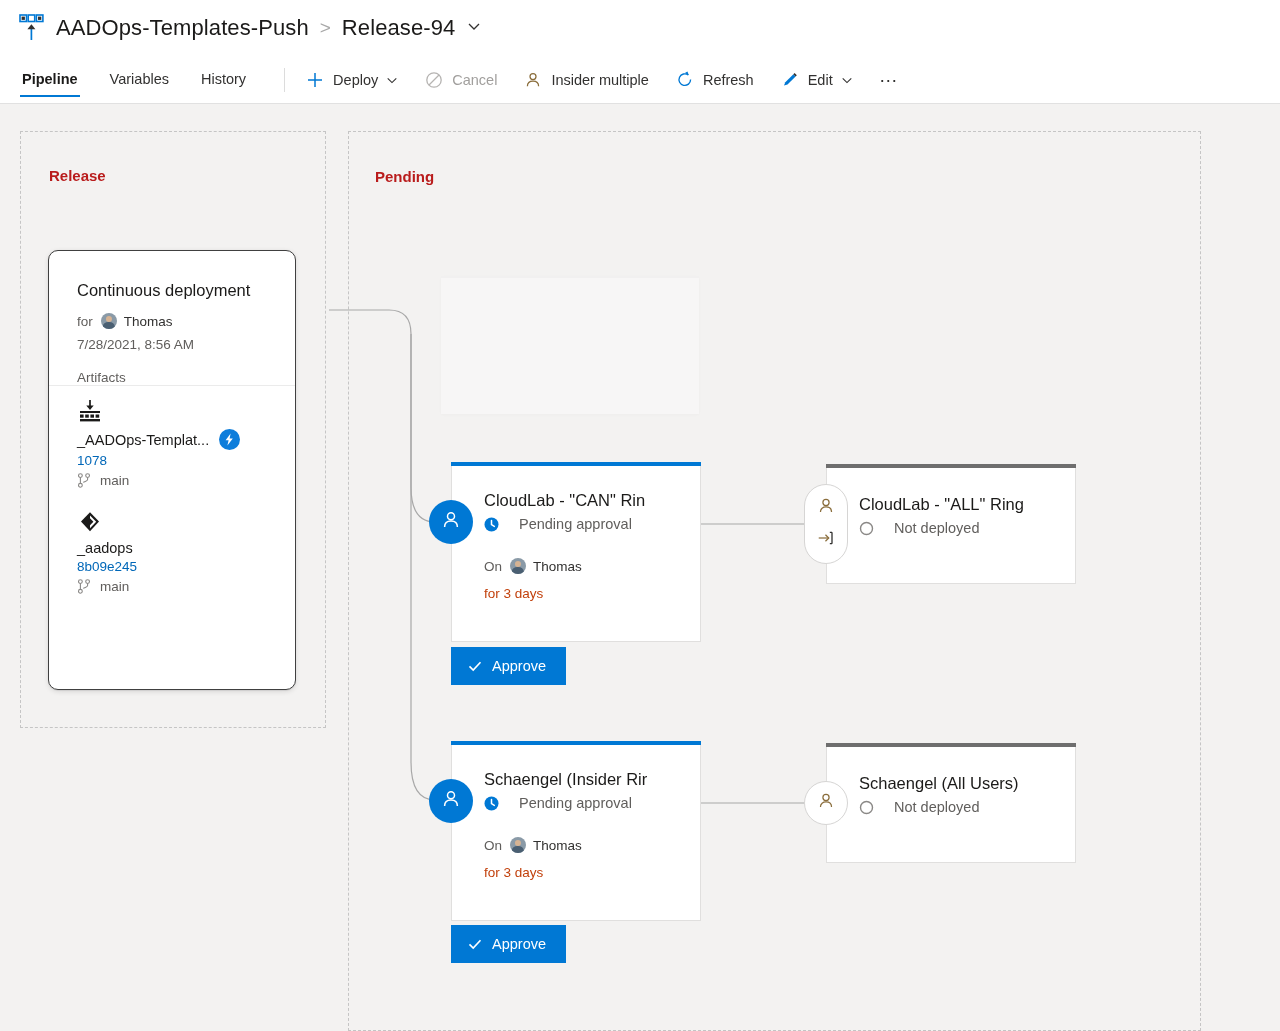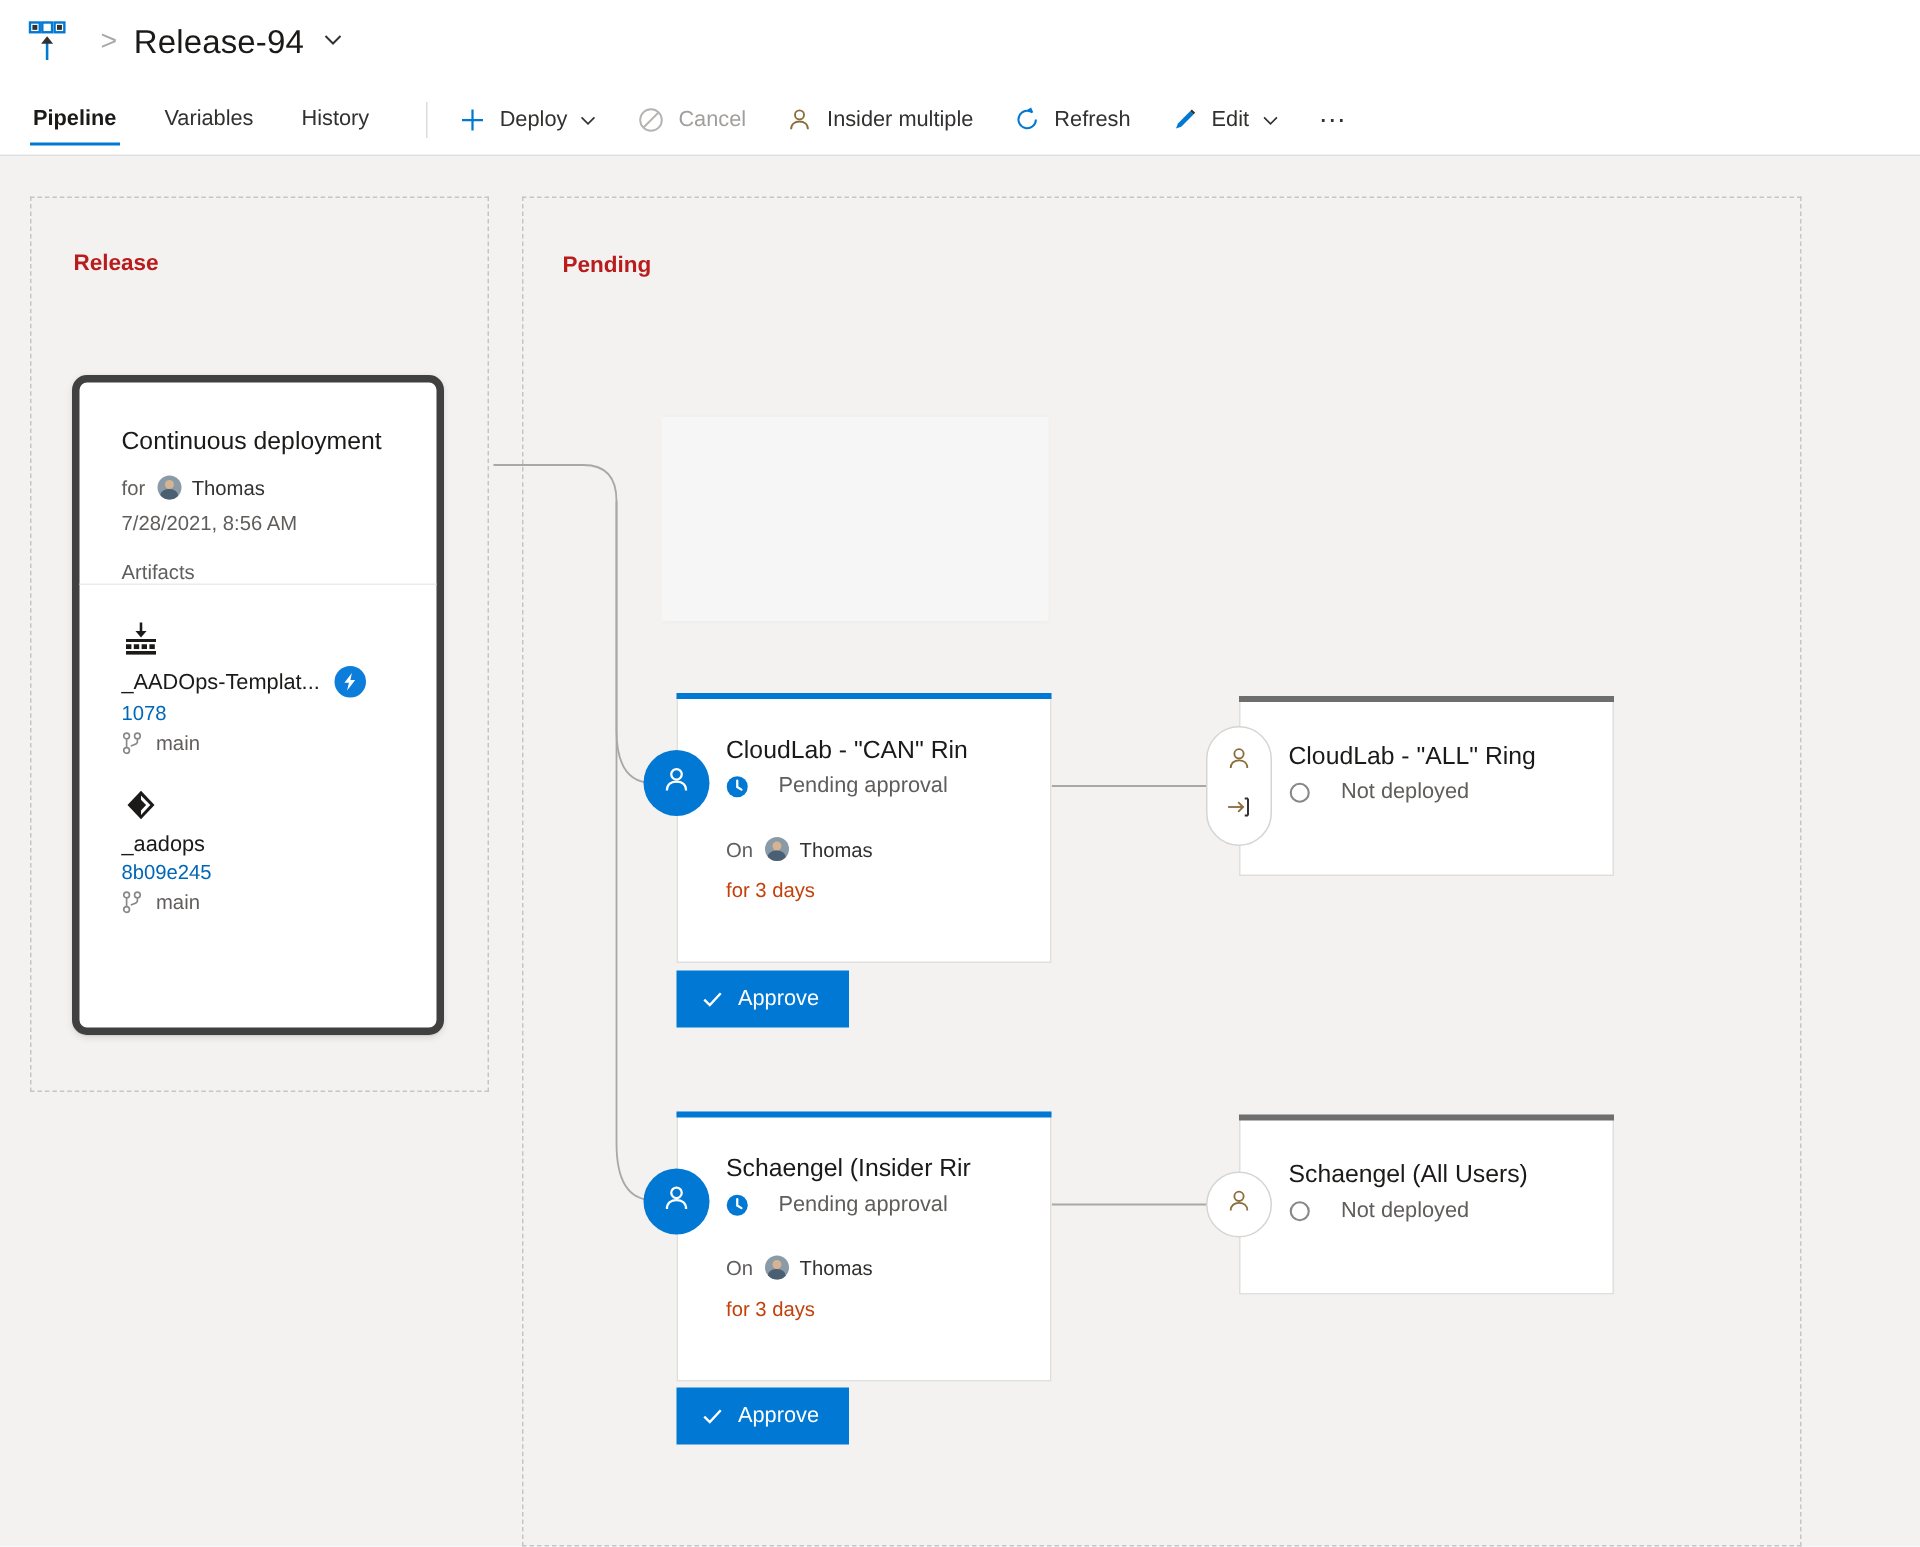--- a/index.html
+++ b/index.html
@@ -145,21 +145,21 @@
   }
   #release-panel .panel-title { left: 28px; top: 35px; }
   #stages-panel  .panel-title { left: 26px; top: 36px; }
 
   
   #release-card {
     position: absolute;
     left: 48px; top: 146px;
     width: 248px; height: 440px;
     background: #ffffff;
-    border: 5px solid #404040;
+    border: 1px solid #404040;
     border-radius: 10px;
     box-shadow: 0 1.6px 5px rgba(0,0,0,0.10), 0 0.3px 0.9px rgba(0,0,0,0.08);
   }
   #release-head { padding: 28px 22px 0 28px; }
   .rel-name {
     font-size: 16.5px;
     color: #1b1a19;
     line-height: 22px;
     margin-bottom: 12px;
   }
@@ -176,21 +176,21 @@
   #release-divider {
     position: absolute;
     left: 0; top: 134px;
     width: 100%; height: 1px;
     background: #ebebeb;
   }
   #artifacts-wrap { padding: 18px 22px 0 28px; }
   .artifacts-label {
     font-size: 13.5px;
     color: #605e5c;
-    margin-bottom: 25px;
+    margin-bottom: 14px;
   }
   .artifact { margin-bottom: 22px; }
   .artifact-icon-row { height: 28px; display: flex; align-items: center; }
   .artifact-name-row {
     display: flex;
     align-items: center;
     margin-top: 2px;
   }
   .artifact-name {
     font-size: 14.5px;
@@ -377,20 +377,21 @@
         <rect x="2" y="2" width="6.5" height="6.5" fill="none" stroke="#0078d4" stroke-width="1.6"></rect>
         <rect x="10.2" y="2" width="6.5" height="6.5" fill="none" stroke="#0078d4" stroke-width="1.6"></rect>
         <rect x="18.4" y="2" width="6.5" height="6.5" fill="none" stroke="#0078d4" stroke-width="1.6"></rect>
         <rect x="3.6" y="3.6" width="3.3" height="3.3" fill="#323130"></rect>
         <rect x="11.8" y="3.6" width="3.3" height="3.3" fill="#ffffff"></rect>
         <rect x="20" y="3.6" width="3.3" height="3.3" fill="#323130"></rect>
         <line x1="13.4" y1="27" x2="13.4" y2="13.5" stroke="#0078d4" stroke-width="1.7"></line>
         <path d="M13.4 11.2 L9.4 16.2 L17.4 16.2 Z" fill="#323130"></path>
       </svg>
     </span>
+    <span class="bc-title">AADOps-Templates-Push</span>
     <span class="bc-sep">&gt;</span>
     <span class="bc-title">Release-94</span>
     <span class="bc-chevron">
       <svg width="14" height="14" viewBox="0 0 14 14">
           <path d="M2 5 L7 10 L12 5" fill="none" stroke="#323130" stroke-width="1.3"></path>
         </svg>
     </span>
   </div>
 
   <div id="command-bar">

